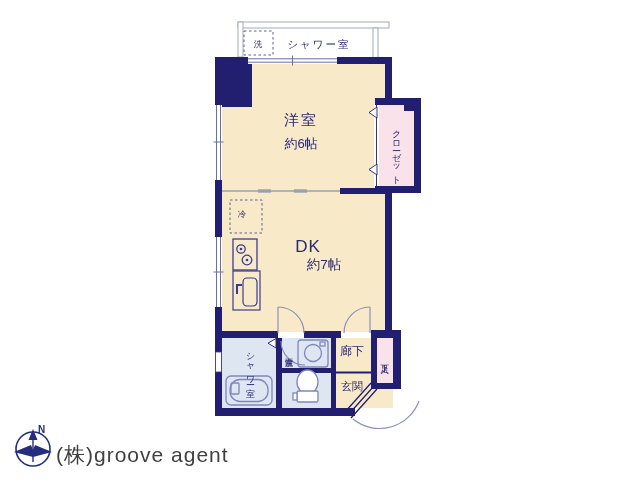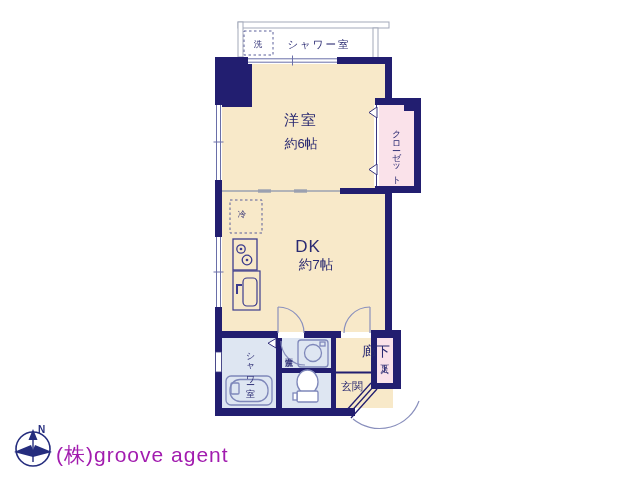--- a/index.html
+++ b/index.html
@@ -2,21 +2,21 @@
 <html><head>
 <meta charset="utf-8">
 <style>
   html,body{margin:0;padding:0;background:#fff;}
   .stage{position:relative;width:640px;height:480px;background:#ffffff;overflow:hidden;
          font-family:"Liberation Sans","DejaVu Sans",sans-serif;}
   .stage svg{position:absolute;left:0;top:0;}
   .lbl{position:absolute;color:#2a2a72;white-space:nowrap;transform:translate(-50%,-50%);
        line-height:1;}
   .vtext{writing-mode:vertical-rl;text-orientation:upright;}
-  .wm{position:absolute;color:#a21caf;font-size:21px;letter-spacing:1px;transform:none;}
+  .wm{position:absolute;color:#404040;font-size:21px;letter-spacing:1px;transform:none;}
 </style>
 </head>
 <body>
 
 <div class="stage">
 
 <svg width="640" height="480" viewBox="0 0 640 480">
 
   <g stroke="#a3a9ba" stroke-width="1" fill="#ffffff">
     <rect x="238" y="22" width="151" height="6"></rect>
@@ -157,24 +157,24 @@
 
 <div class="lbl" style="left:319px;top:44px;font-size:10.5px;letter-spacing:2px;">シャワー室</div>
 <div class="lbl" style="left:258px;top:44px;font-size:8.5px;">洗</div>
 
 <div class="lbl" style="left:301px;top:119px;font-size:15px;font-weight:normal;letter-spacing:2px;">洋室</div>
 <div class="lbl" style="left:301px;top:143px;font-size:13px;">約6帖</div>
 
 <div class="lbl vtext" style="left:396px;top:152px;font-size:9px;letter-spacing:1px;">クローゼット</div>
 
 <div class="lbl" style="left:308px;top:246px;font-size:17px;font-weight:normal;letter-spacing:1px;">DK</div>
-<div class="lbl" style="left:316px;top:265px;font-size:13.5px;">約7帖</div>
+<div class="lbl" style="left:324px;top:265px;font-size:13.5px;">約7帖</div>
 <div class="lbl" style="left:242px;top:214px;font-size:8.5px;">冷</div>
 
 <div class="lbl vtext" style="left:250px;top:364px;font-size:9px;letter-spacing:1px;">シャワー室</div>
 <div class="lbl vtext" style="left:288px;top:352px;font-size:8px;">洗面室</div>
-<div class="lbl" style="left:352px;top:351px;font-size:14px;margin-left:24px;">廊下</div>
+<div class="lbl" style="left:352px;top:351px;font-size:12px;">廊下</div>
 <div class="lbl" style="left:352px;top:386px;font-size:11px;">玄関</div>
 <div class="lbl vtext" style="left:385px;top:358px;font-size:8.5px;">下足入</div>
 
 <div class="wm" style="left:56px;top:441px;">(株)groove agent</div>
 
 </div>
 
 </body></html>

